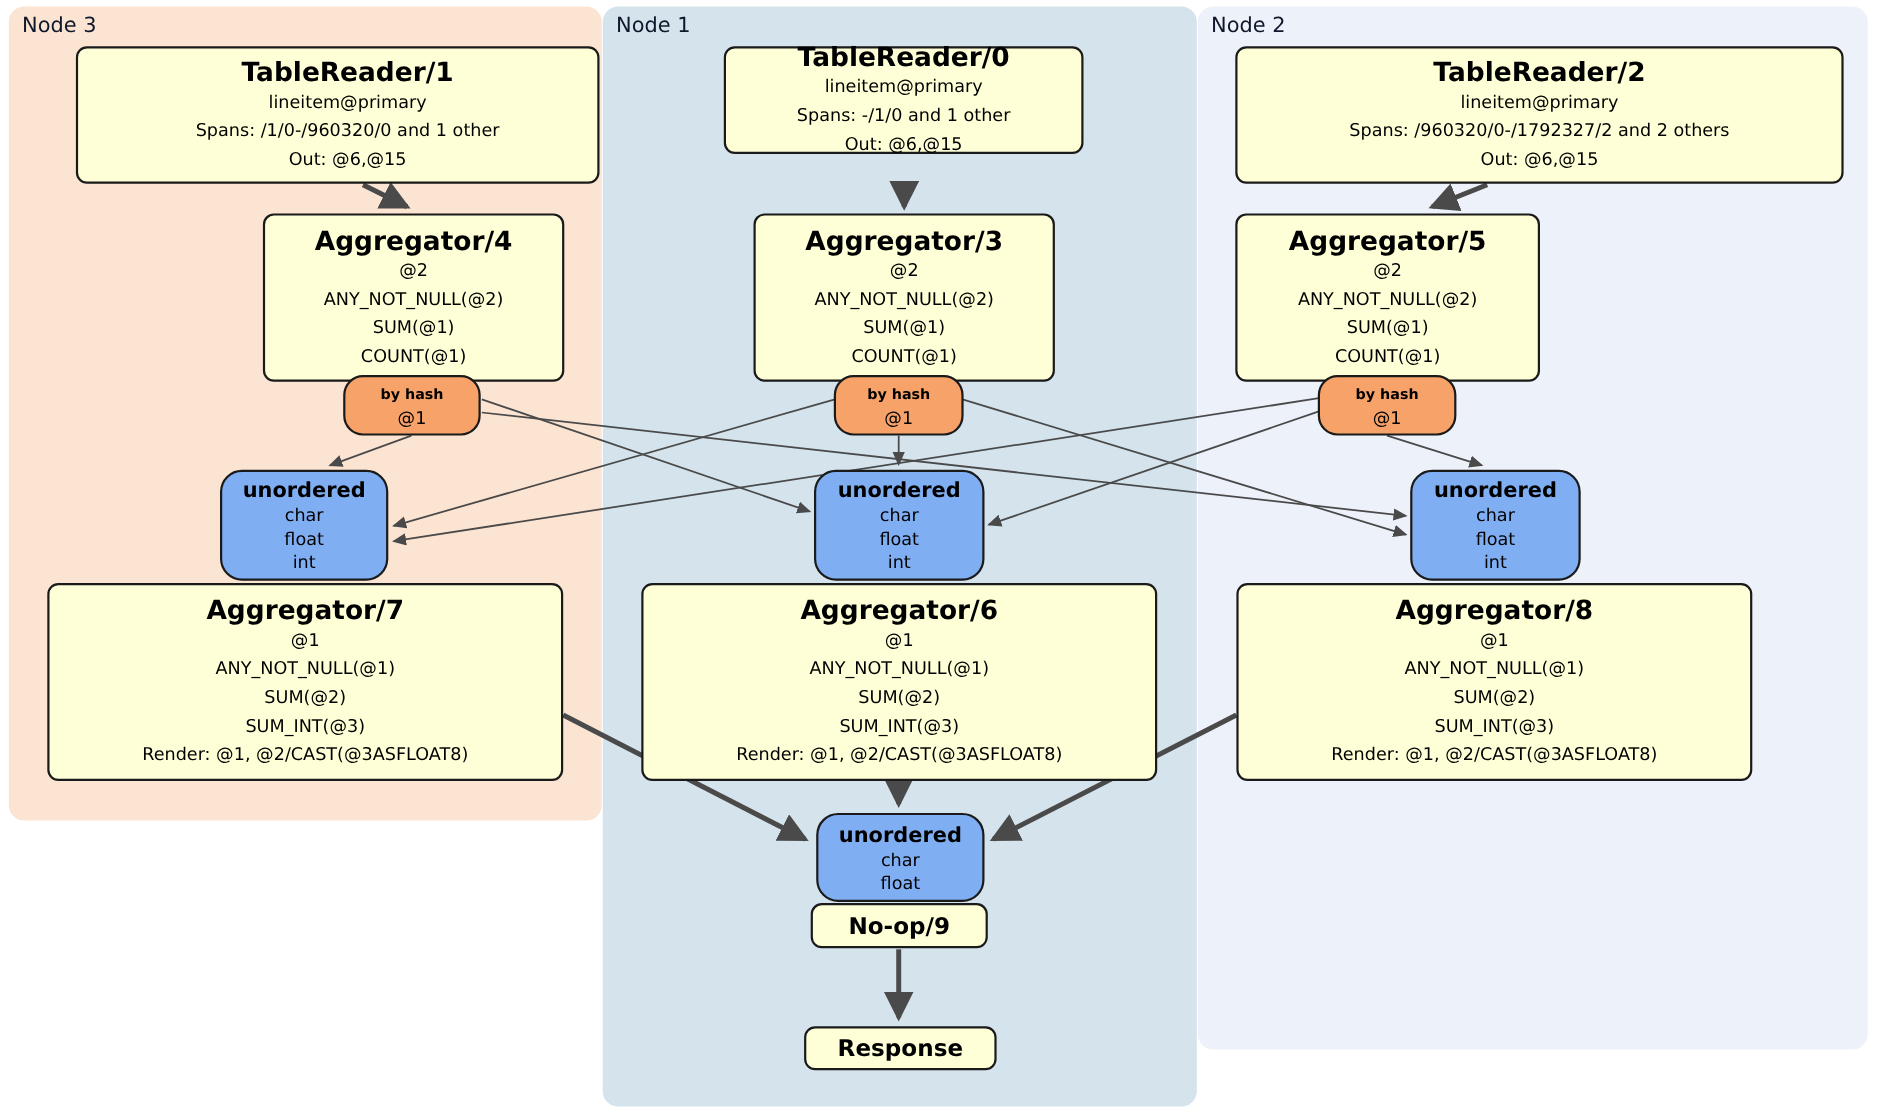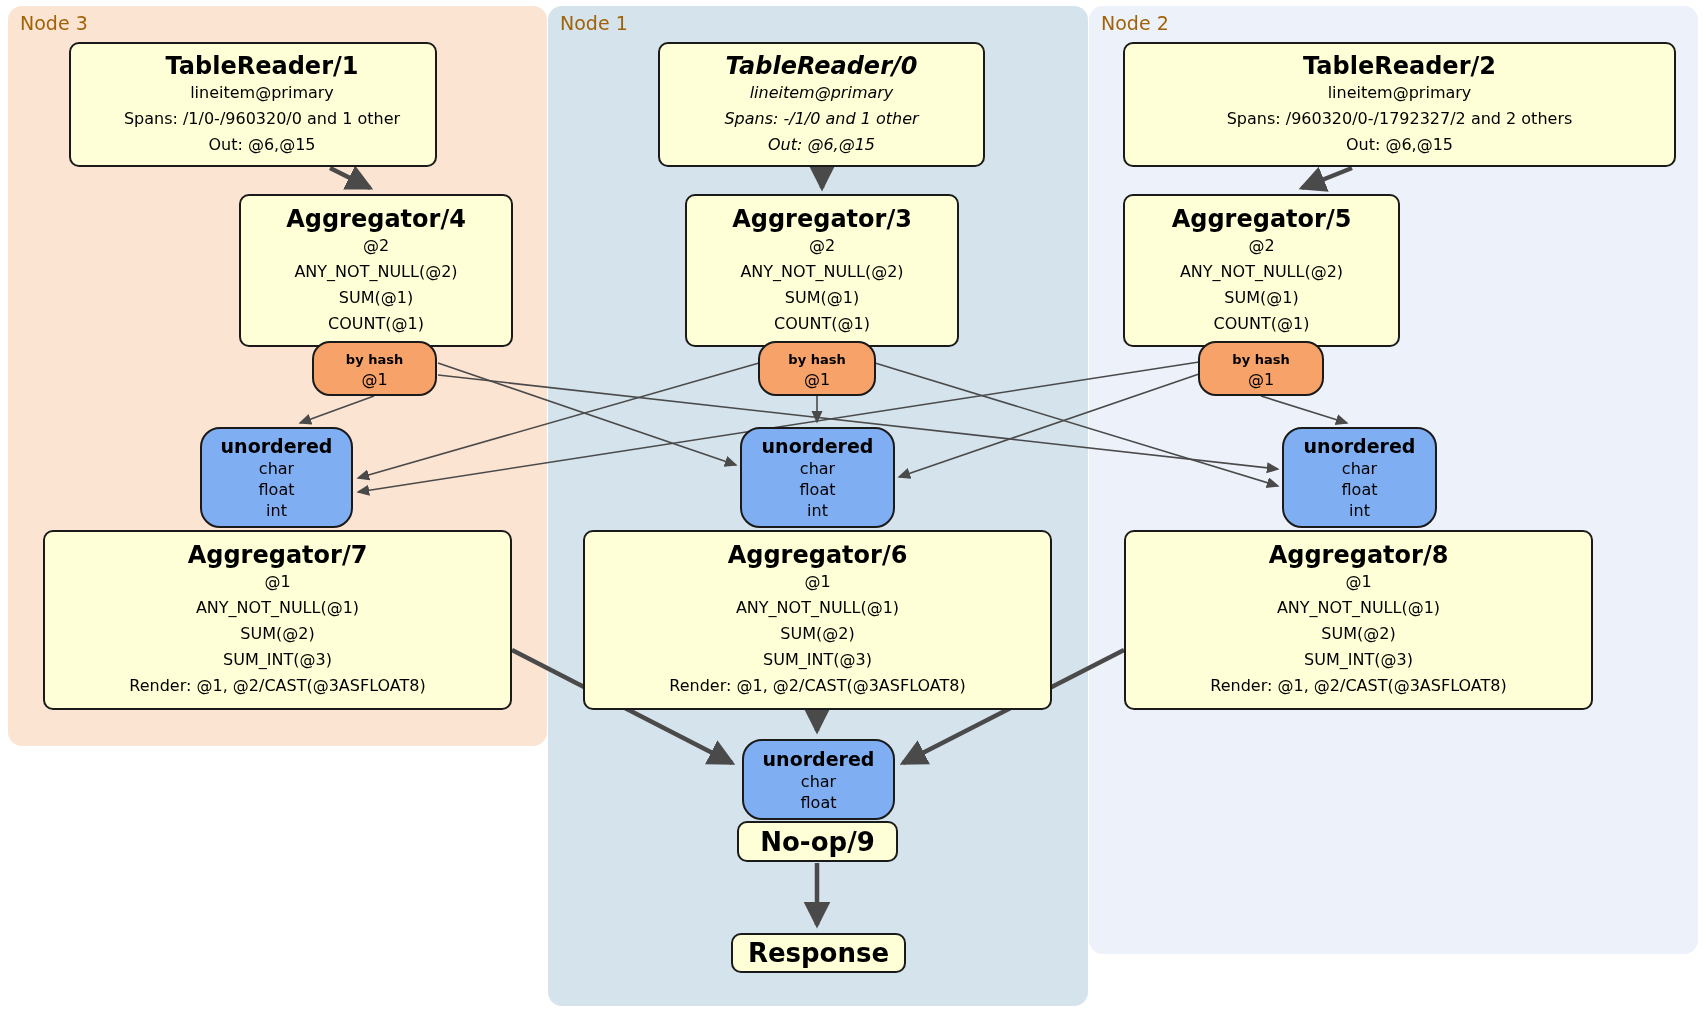--- a/index.html
+++ b/index.html
@@ -2,37 +2,37 @@
 <html><head>
 <meta charset="utf-8">
 <style>
   html,body{margin:0;padding:0;background:#ffffff;}
   #stage{position:relative;width:1706px;height:1016px;background:#ffffff;
          font-family:"DejaVu Sans","Liberation Sans",sans-serif;color:#000;overflow:hidden;}
   .panel{position:absolute;border-radius:14px;}
   .panel-node3{left:8px;top:6px;width:539px;height:740px;background:#fce4d3;}
   .panel-node1{left:548px;top:6px;width:540px;height:1000px;background:#d4e3ec;}
   .panel-node2{left:1089px;top:6px;width:609px;height:948px;background:#edf1fa;}
-  .node-label{position:absolute;left:12px;top:6px;font-size:19px;color:#a16207;}
+  .node-label{position:absolute;left:12px;top:6px;font-size:19px;color:#0f172a;}
   svg.edges{position:absolute;left:0;top:0;width:1706px;height:1016px;pointer-events:none;}
   .box{position:absolute;box-sizing:border-box;border:2px solid #1a1a1a;border-radius:10px;
        background:#ffffd7;display:flex;flex-direction:column;justify-content:center;
        align-items:center;text-align:center;padding:4px 6px;}
   .proc-title{font-weight:bold;font-size:24px;line-height:28px;white-space:nowrap;}
   .proc-line{font-size:16px;line-height:26px;white-space:nowrap;}
   .router{background:#f7a269;border-radius:18px;}
   .router .r-title{font-weight:bold;font-size:13px;line-height:22px;}
   .router .r-line{font-size:16px;line-height:18px;}
   .sync{background:#80aef2;border-radius:20px;}
   .sync .s-title{font-weight:bold;font-size:19px;line-height:24px;}
   .sync .s-line{font-size:16px;line-height:21px;}
-  .big-title{font-weight:bold;font-size:26px;line-height:28px;white-space:nowrap;}
+  .big-title{font-weight:bold;font-size:21px;line-height:28px;white-space:nowrap;}
   
-  .tr1{left:69px;top:42px;width:368px;height:125px;padding-left:24px;}
-  .tr0{left:658px;top:42px;width:327px;height:125px;font-style:italic;}
+  .tr1{left:69px;top:42px;width:476px;height:125px;padding-left:24px;}
+  .tr0{left:658px;top:42px;width:327px;height:98px;}
   .tr2{left:1123px;top:42px;width:553px;height:125px;}
   .agg4{left:239px;top:194px;width:274px;height:153px;}
   .agg3{left:685px;top:194px;width:274px;height:153px;}
   .agg5{left:1123px;top:194px;width:277px;height:153px;}
   .rt3{left:312px;top:341px;width:125px;height:55px;}
   .rt1{left:758px;top:341px;width:118px;height:55px;}
   .rt2{left:1198px;top:341px;width:126px;height:55px;}
   .un3{left:200px;top:427px;width:153px;height:101px;}
   .un1{left:740px;top:427px;width:155px;height:101px;}
   .un2{left:1282px;top:427px;width:155px;height:101px;}

